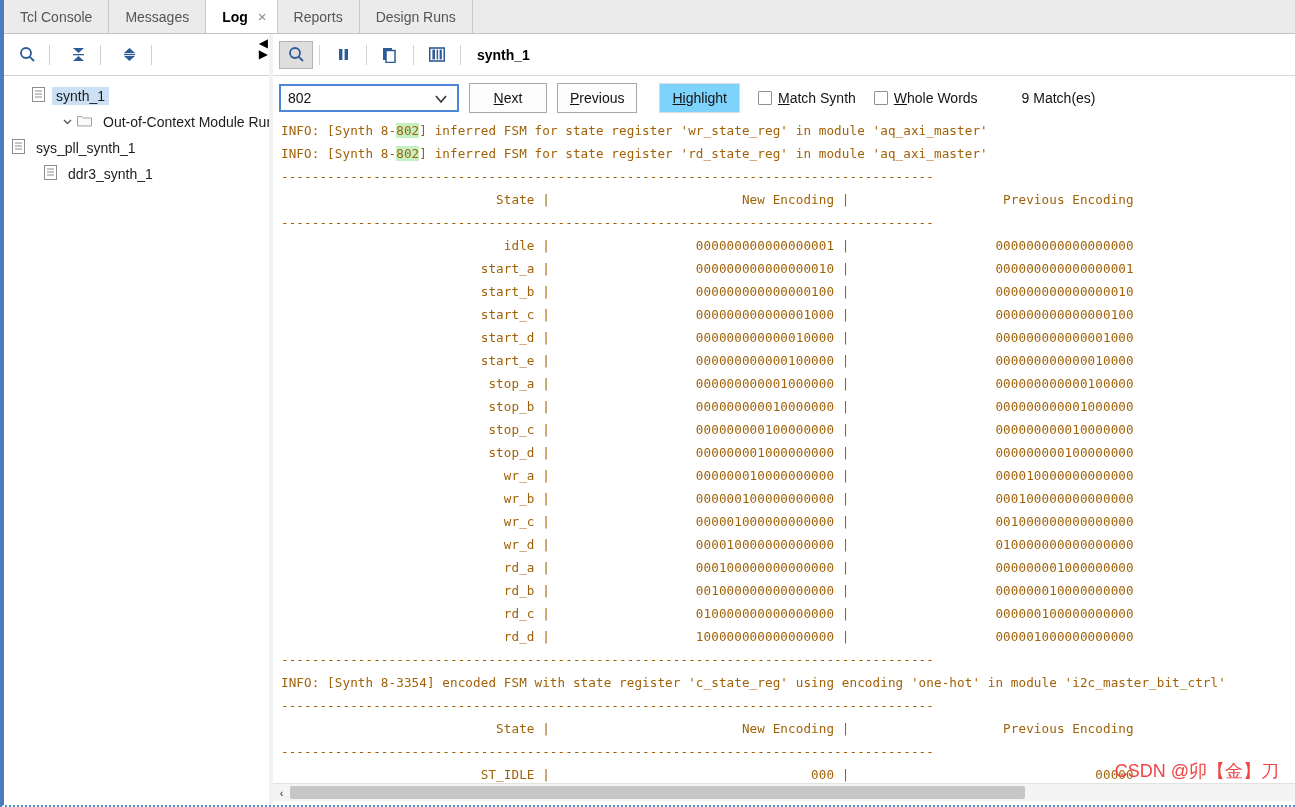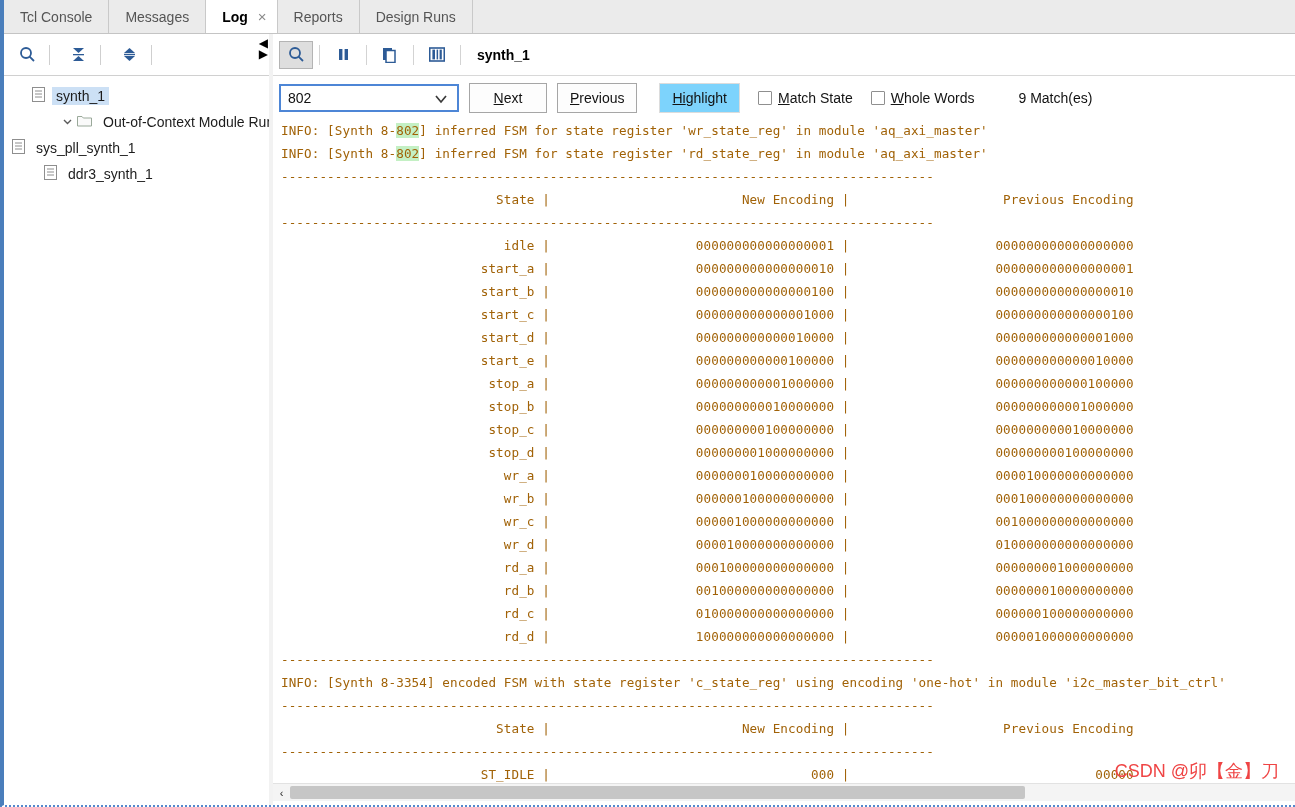--- a/index.html
+++ b/index.html
@@ -423,21 +423,21 @@
         </span>
       </div>
 
       <button class="btn"><u>N</u><span>ext</span></button>
       <button class="btn"><u>P</u><span>revious</span></button>
       <button class="btn flat"><u>Hi</u><span>ghlight</span></button>
 
       <label class="chk-wrap">
         <span class="chkbox"></span>
         <u>M</u>
-          <span>atch State</span>
+          <span>atch Synth</span>
       </label>
 
       <label class="chk-wrap">
         <span class="chkbox"></span>
         <u>W</u>
           <span>hole Words</span>
       </label>
 
       <span class="match-count">9 Match(es)</span>
     </div>

